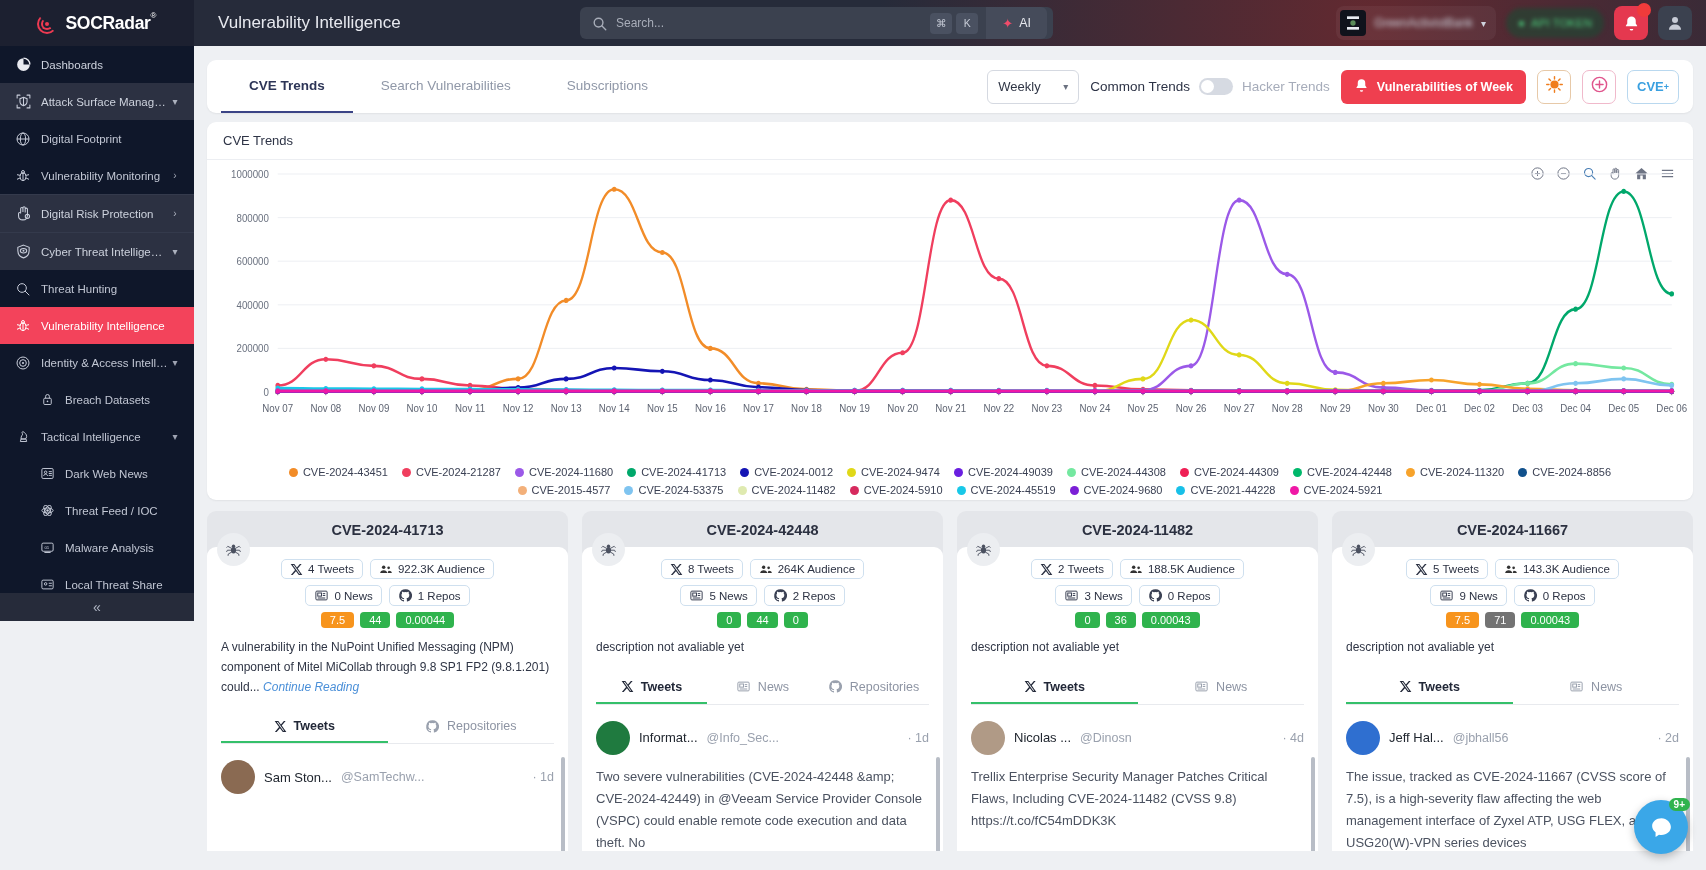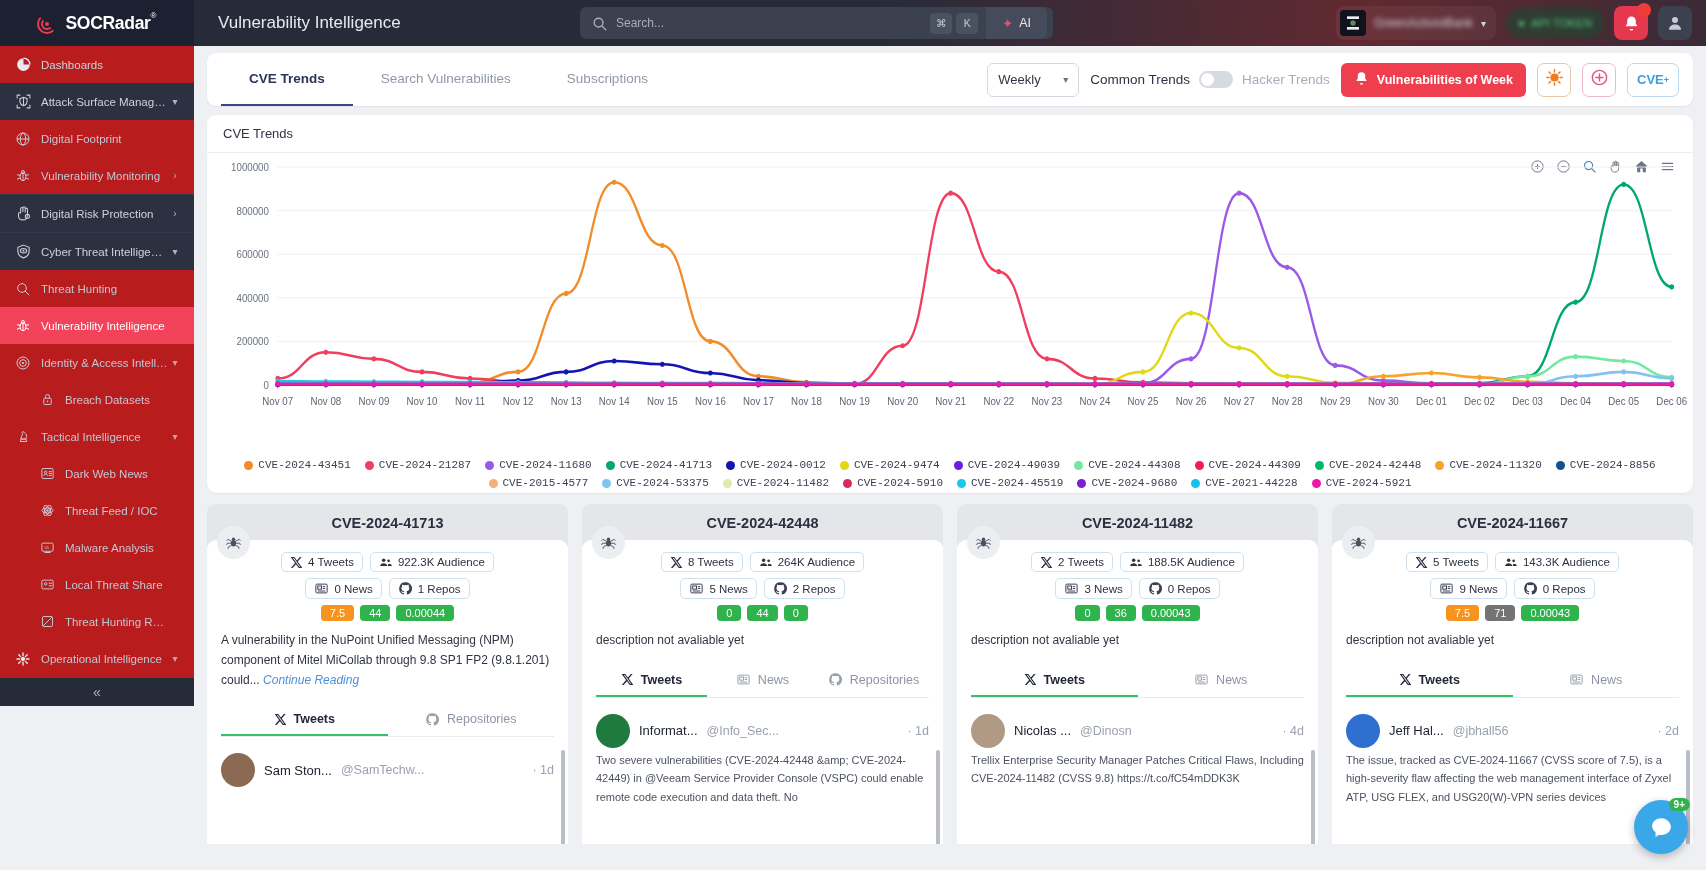--- a/index.html
+++ b/index.html
@@ -7,22 +7,22 @@
   html, body {
     width: 1706px; height: 870px;
     overflow: hidden;
     font-family: "Liberation Sans", sans-serif;
     background: #eef0f3;
   }
   .app { display: flex; width: 1706px; height: 870px; }
 
   
   .sidebar {
-    width: 194px; height: 706px; flex: 0 0 194px;
-    background: #b91c1c;
+    width: 194px; height: 621px; flex: 0 0 194px;
+    background: #0f172a;
     color: #d8dbe4;
     position: relative;
     overflow: hidden;
   }
   .logo-wrap {
     height: 46px; background: #1c2030;
     display: flex; align-items: center; justify-content: center;
   }
   .logo { display: flex; align-items: flex-start; }
   .logo-mark {
@@ -113,21 +113,21 @@
     display: flex; align-items: center; justify-content: center; cursor: pointer;
   }
   .icon-sq.red { background: #e5384f; }
   .icon-sq.grey { background: #3b414f; }
   .badge-dot {
     position:absolute; top:-3px; right:-3px; background:#f03b3b; color:#fff;
     font-size: 9px; border-radius: 8px; padding: 0 4px; height: 14px; line-height:14px; min-width:14px; text-align:center;
   }
 
   
-  .content { flex: 1 1 auto; overflow: hidden; padding: 7px 13px 0 13px; }
+  .content { flex: 1 1 auto; overflow: hidden; padding: 14px 13px 0 13px; }
   .tabcard {
     background: #fff; border-radius: 9px; height: 53px;
     display: flex; align-items: center; padding: 0 14px;
     box-shadow: 0 1px 2px rgba(0,0,0,.06);
   }
   .tabs { display: flex; height: 53px; align-items: stretch; }
   .tab {
     display: flex; align-items: center; padding: 0 28px;
     font-size: 13.5px; color: #9098a8; cursor: pointer;
     border-bottom: 2.5px solid transparent;
@@ -165,21 +165,20 @@
   }
   .chart-head { height: 38px; border-bottom: 1px solid #eceef2; display:flex; align-items:center; padding: 0 16px;
     font-size: 13px; color: #2e3446; }
   .chart-toolbar { position: absolute; right: 18px; top: 44px; display:flex; align-items:center; gap:11px; color:#6a7080;}
   .chart-toolbar span { cursor: pointer; display:flex; }
   .plot-wrap { position: relative; height: 278px; }
   .legend {
     position: absolute; left: 0; right: 0; bottom: 4px;
     display: flex; flex-wrap: wrap; justify-content: center; gap: 6px 14px;
     padding: 0 30px;
-    font-family: Liberation Mono, monospace;
   }
   .legend-item { display:flex; align-items:center; gap:5px; font-size: 11px; color:#3b4154; }
   .legend-dot { width: 9px; height: 9px; border-radius: 50%; flex:0 0 9px; }
 
   
   .cardsrow { display: flex; gap: 14px; margin-top: 11px; }
   .cvecard {
     flex: 1 1 0; background: #e4e6ea; border-radius: 9px 9px 0 0;
     min-width: 0; position: relative; height: 340px; overflow: hidden;
   }
@@ -203,21 +202,21 @@
     flex: 1 1 0; display:flex; align-items:center; justify-content:center; gap:7px;
     height: 32px; font-size: 12.5px; color:#8d94a3; cursor:pointer; border-bottom: 2.5px solid transparent;
   }
   .subtab.active { color:#222838; font-weight:bold; border-bottom-color:#35c06a; }
   .tweet { padding-top: 16px; }
   .tweet-head { display:flex; align-items:center; gap: 9px; }
   .tw-avatar { width: 34px; height: 34px; border-radius: 50%; flex:0 0 34px; overflow:hidden; }
   .tw-name { font-size: 13px; color:#20262f; white-space:nowrap; }
   .tw-handle { font-size: 12.5px; color:#9aa1ae; white-space:nowrap; }
   .tw-time { font-size: 12.5px; color:#9aa1ae; margin-left:auto; white-space:nowrap; }
-  .tw-body { font-size: 11px; color:#4b5260; line-height: 1.7; margin-top: 3px; }
+  .tw-body { font-size: 13px; color:#4b5260; line-height: 1.7; margin-top: 11px; }
   .scroll-thumb { position:absolute; right: 3px; top: 210px; width: 4px; height: 110px; background:#b8bdc6; border-radius:2px;}
 
   
   .chatbub {
     position: absolute; right: 18px; bottom: 16px; width: 54px; height: 54px;
     border-radius: 50%; background: #3aa7e8; display:flex; align-items:center; justify-content:center;
     box-shadow: 0 3px 9px rgba(0,0,0,.25); cursor:pointer; z-index: 20;
   }
   .chatbub .cnt {
     position:absolute; top:-2px; right:-2px; background:#2fb34d; color:#fff; font-size:10px;

